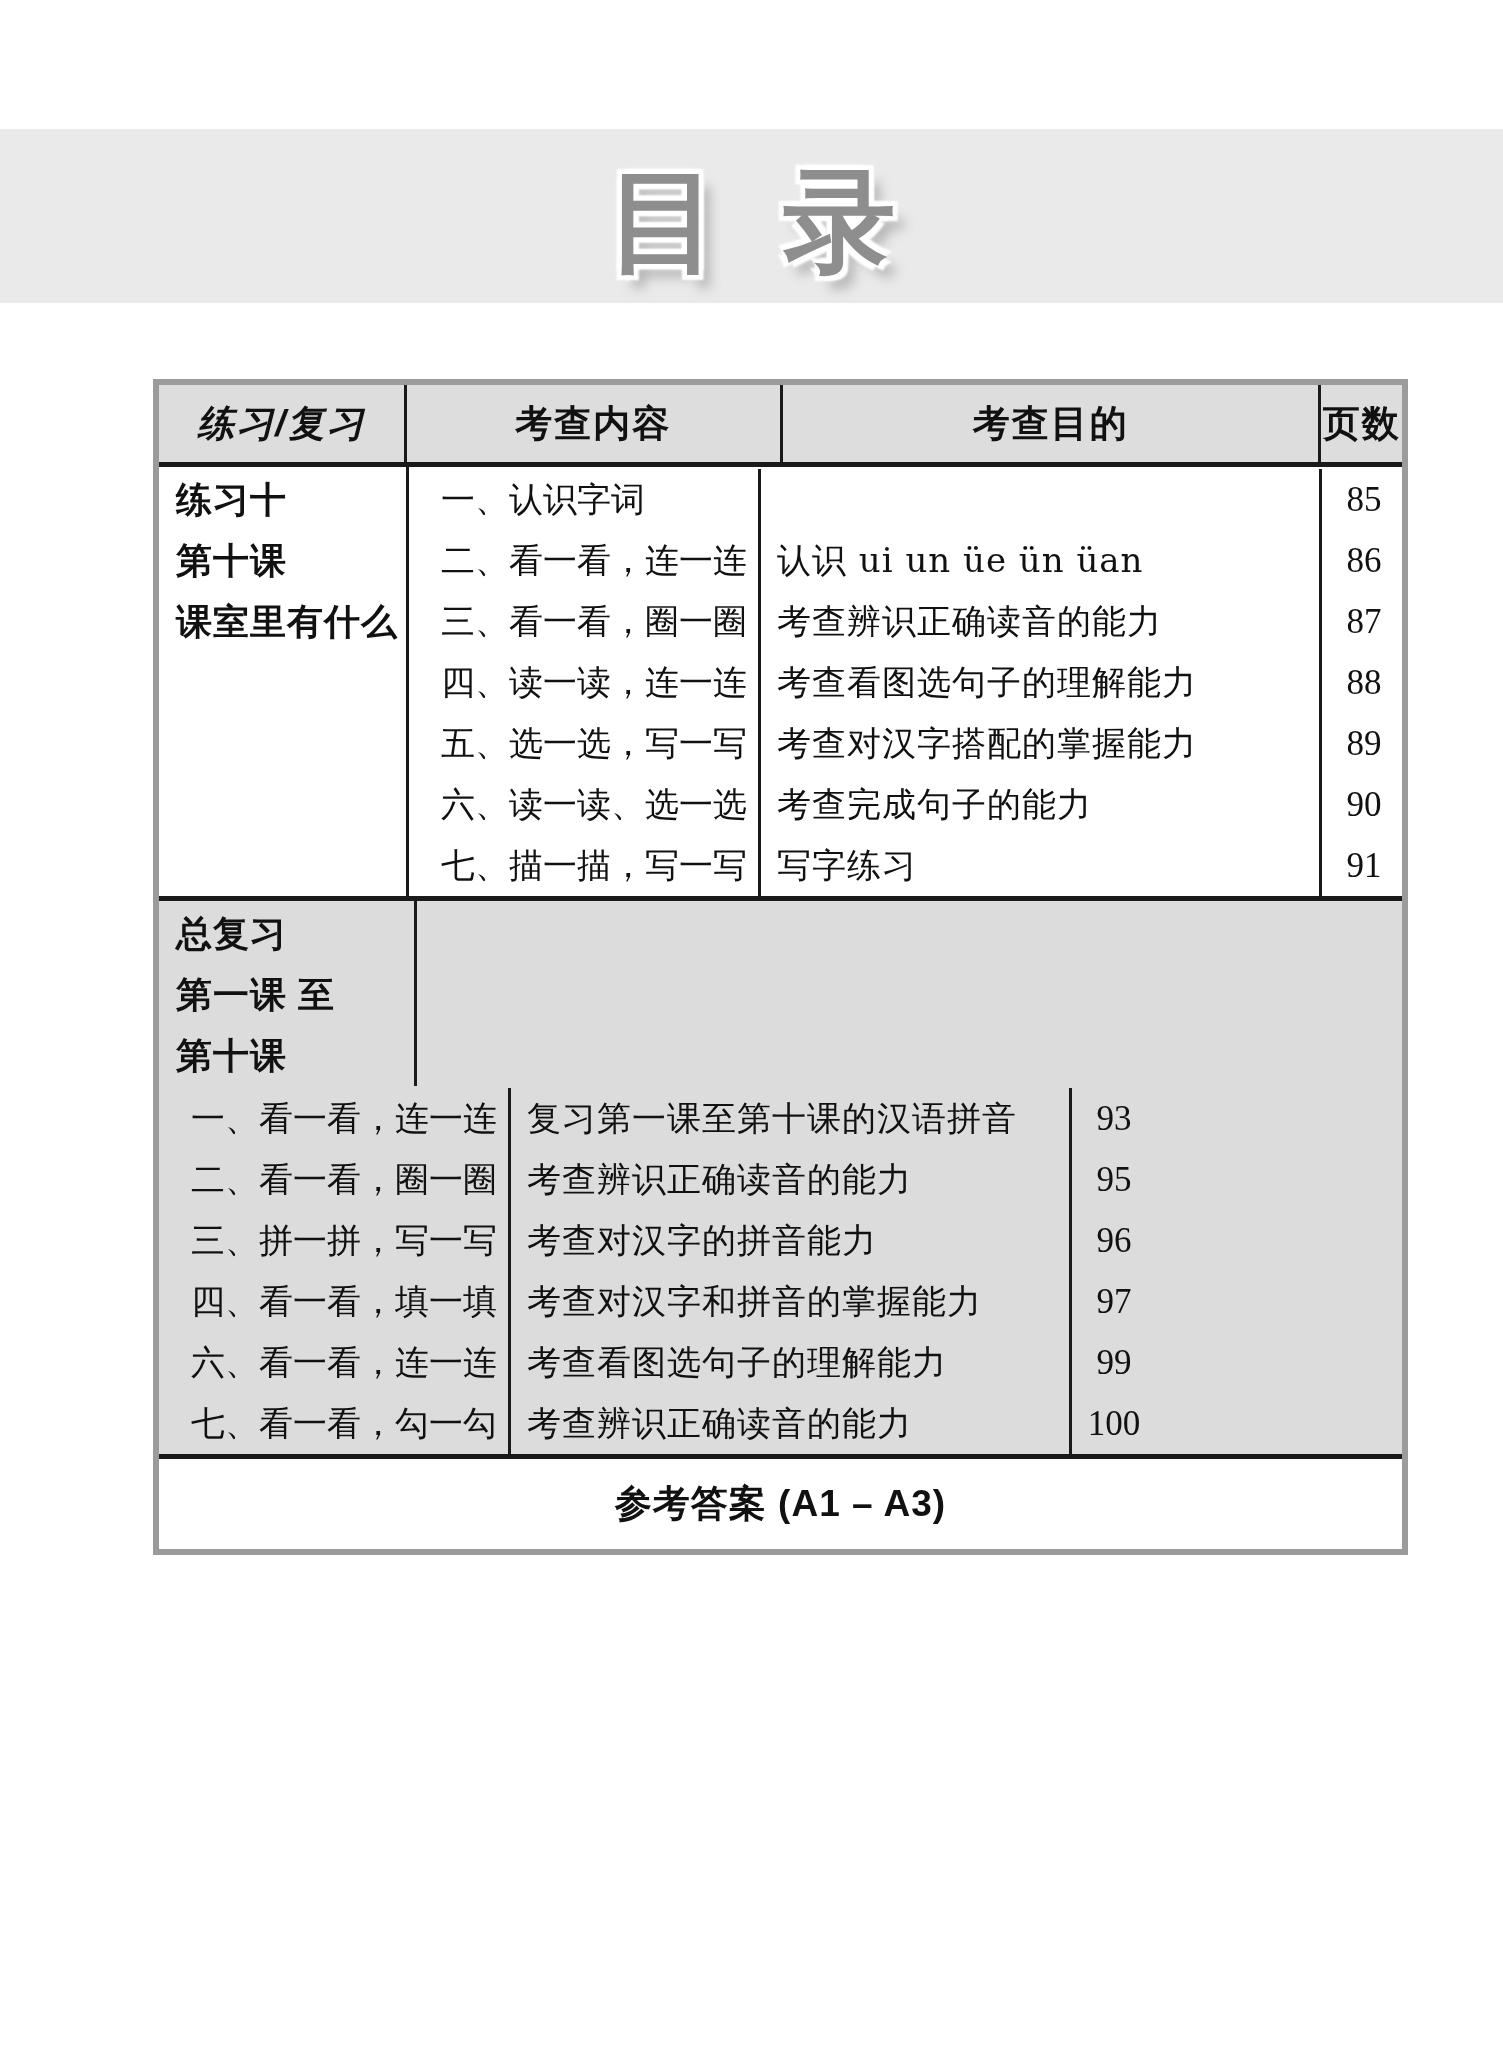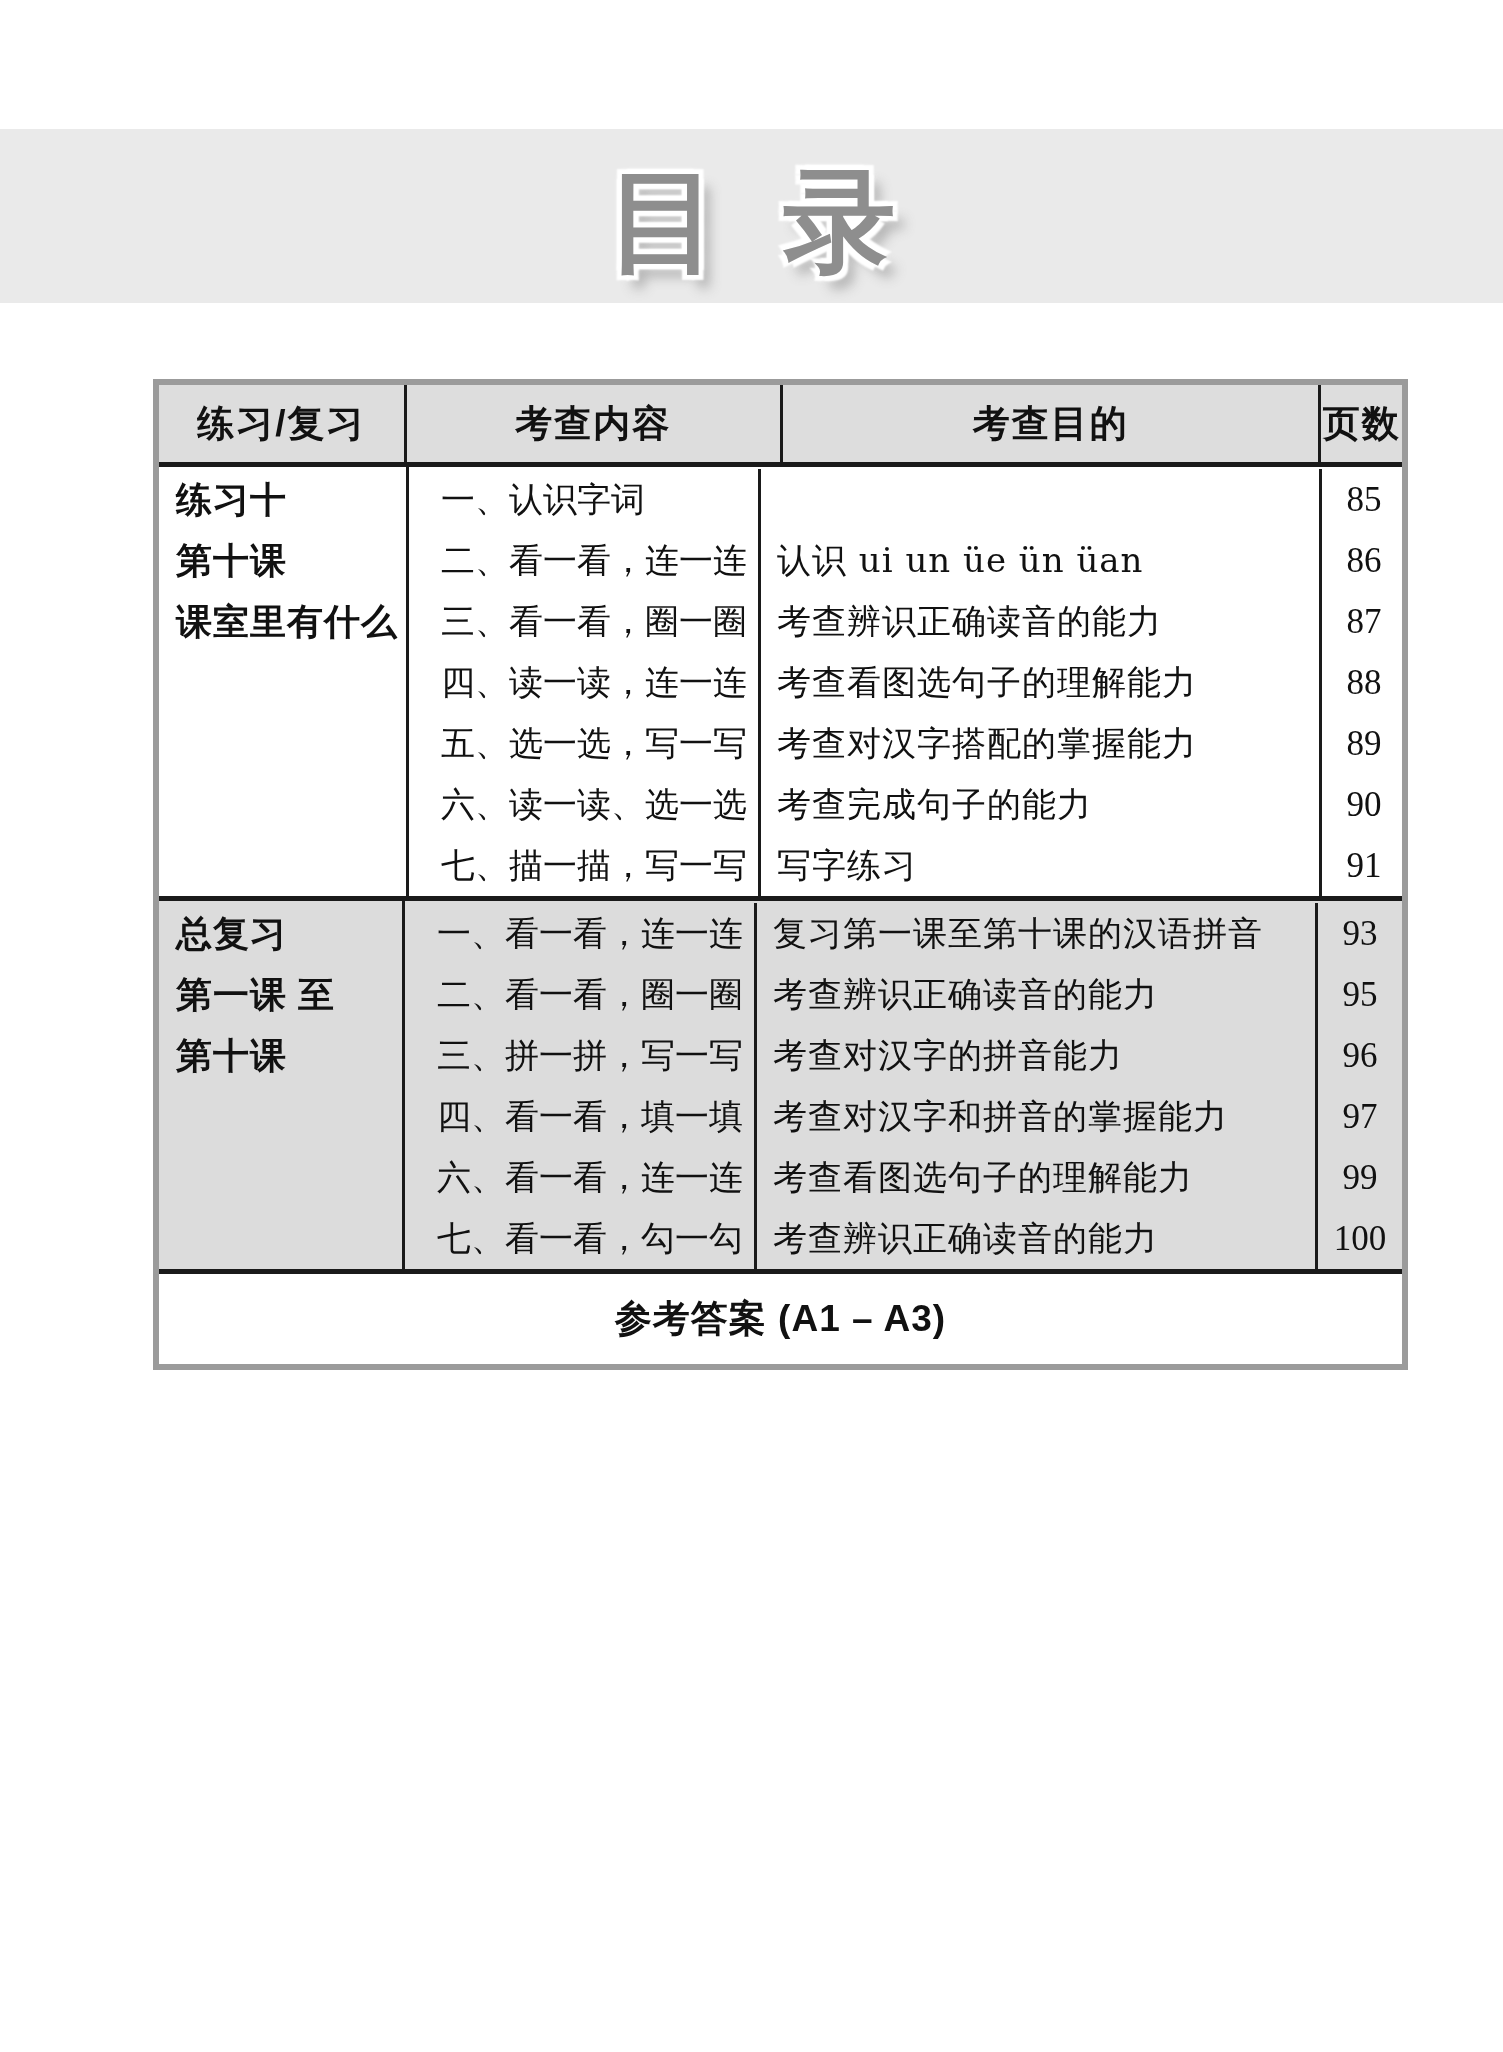--- a/index.html
+++ b/index.html
@@ -62,27 +62,27 @@
     border-bottom: 5px solid var(--line-dark);
   }
   .header-cell {
     display: flex;
     align-items: center;
     justify-content: center;
     font-size: 37px;
     font-weight: bold;
     letter-spacing: 2px;
   }
-  .hc1 { width: 258px; border-right: 3px solid var(--line-dark); }
+  .hc1 { width: 258px; border-right: 3px solid var(--line-dark); font-style: italic; }
   .hc2 { width: 392px; border-right: 3px solid var(--line-dark); }
   .hc3 { width: 561px; border-right: 3px solid var(--line-dark); }
   .hc4 { width: 84px; }
 
   .section { display: flex; }
-  .section + .section { border-top: 5px solid var(--line-dark); }
+  .section + .section { border-top: 5px solid var(--line-dark); flex-direction: column; }
   .section.shaded { background: var(--section-shade); }
 
   .unit-cell {
     width: 258px;
     border-right: 3px solid var(--line-dark);
     padding: 2px 8px 0 17px;
     font-size: 36px;
     font-weight: bold;
     line-height: 61px;
     letter-spacing: 1px;

